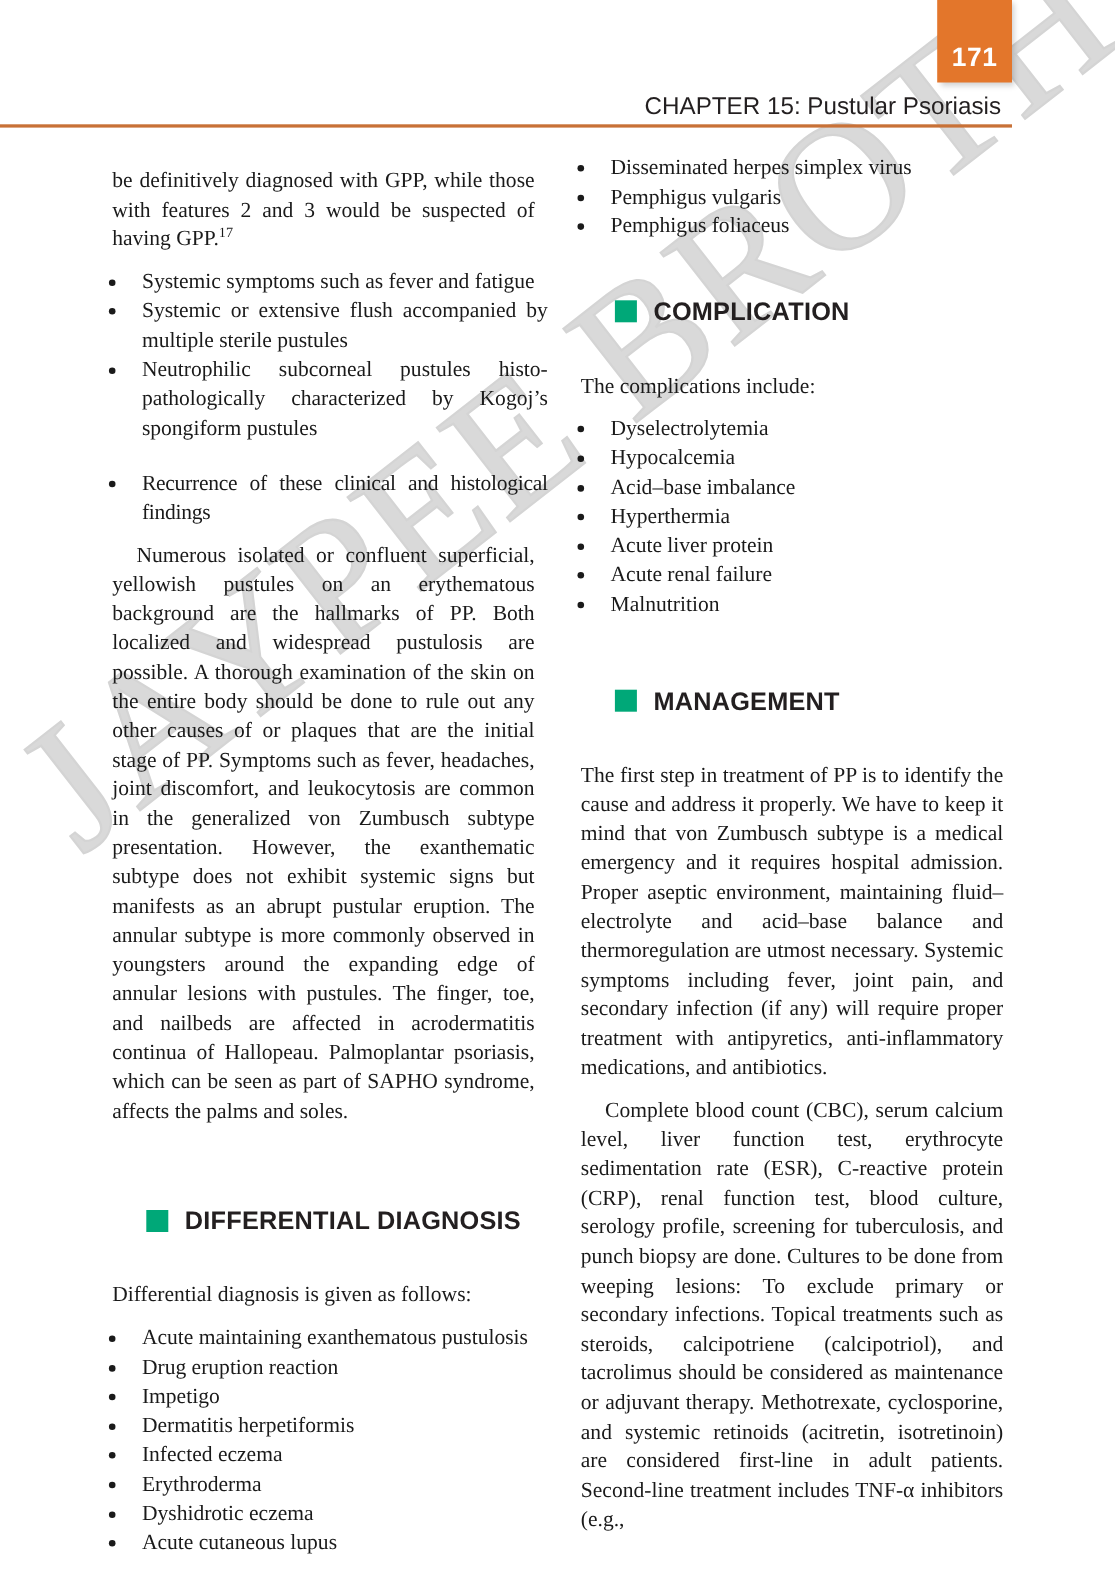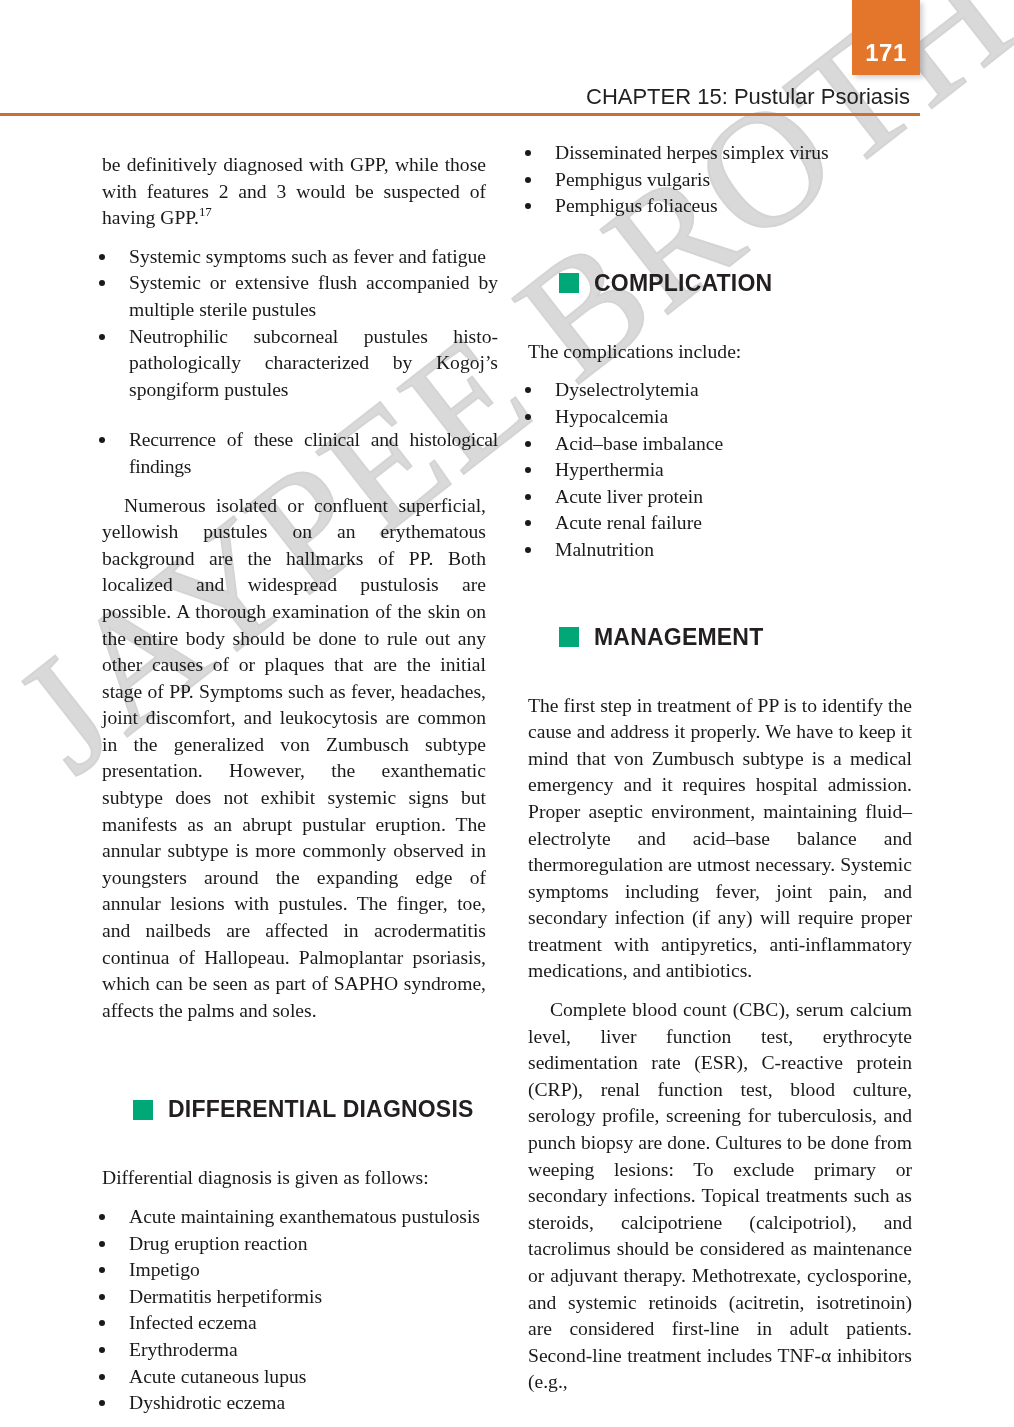--- a/index.html
+++ b/index.html
@@ -206,22 +206,22 @@
 
     <p class="body noindent">Differential diagnosis is given as follows:</p>
 
     <ul class="bullets">
       <li><span class="bullet-dot"></span><span>Acute maintaining exanthematous pustulosis</span></li>
       <li><span class="bullet-dot"></span><span>Drug eruption reaction</span></li>
       <li><span class="bullet-dot"></span><span>Impetigo</span></li>
       <li><span class="bullet-dot"></span><span>Dermatitis herpetiformis</span></li>
       <li><span class="bullet-dot"></span><span>Infected eczema</span></li>
       <li><span class="bullet-dot"></span><span>Erythroderma</span></li>
+      <li><span class="bullet-dot"></span><span>Dyshidrotic eczema</span></li>
       <li><span class="bullet-dot"></span><span>Acute cutaneous lupus</span></li>
-      <li><span class="bullet-dot"></span><span>Dyshidrotic eczema</span></li>
     </ul>
   </div>
 
   <div class="column" id="col-right">
 
     <ul class="bullets">
       <li><span class="bullet-dot"></span><span>Disseminated herpes simplex virus</span></li>
       <li><span class="bullet-dot"></span><span>Pemphigus vulgaris</span></li>
       <li><span class="bullet-dot"></span><span>Pemphigus foliaceus</span></li>
     </ul>

